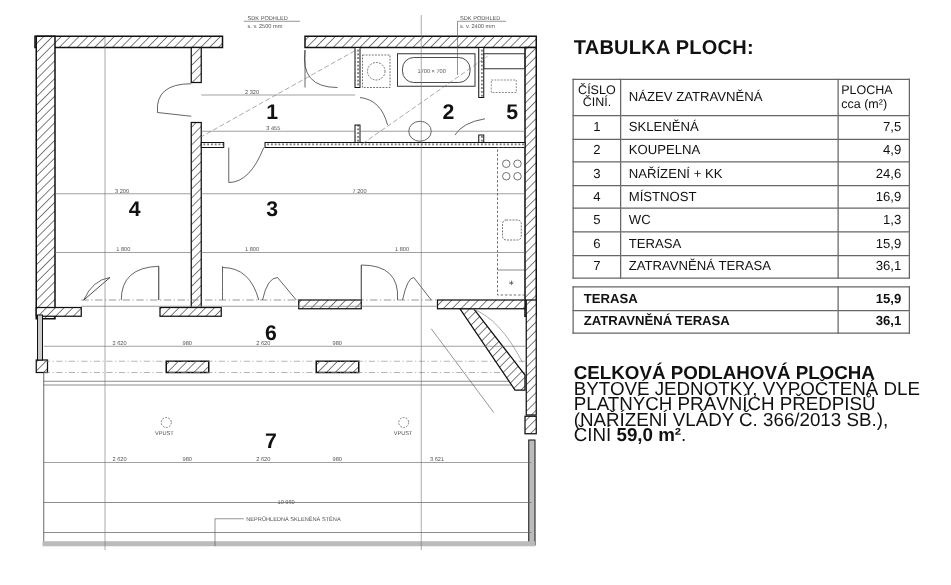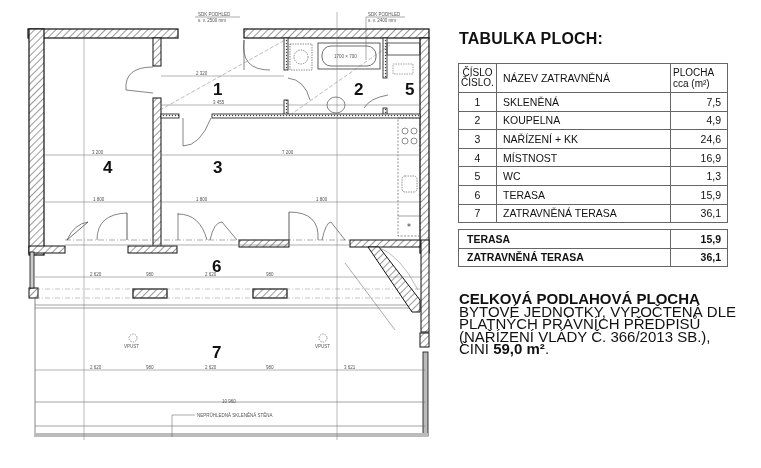--- a/index.html
+++ b/index.html
@@ -186,21 +186,21 @@
   <span class="tiny" style="left:344px;top:365px;">3 621</span>
 </div>
 
 <div class="title">TABULKA PLOCH:</div>
 
 <table class="rooms">
   <tbody>
       <tr class="head">
     <td class="num">
       <span>ČÍSLO</span><br>
-      <span>ČÍSLO.</span>
+      <span>ČINÍ.</span>
     </td>
     <td>NÁZEV ZATRAVNĚNÁ</td>
     <td class="area">
       <span>PLOCHA</span><br>
       <span>cca (m²)</span>
     </td>
   </tr>
   <tr>
     <td class="num">1</td>
     <td>SKLENĚNÁ</td>

